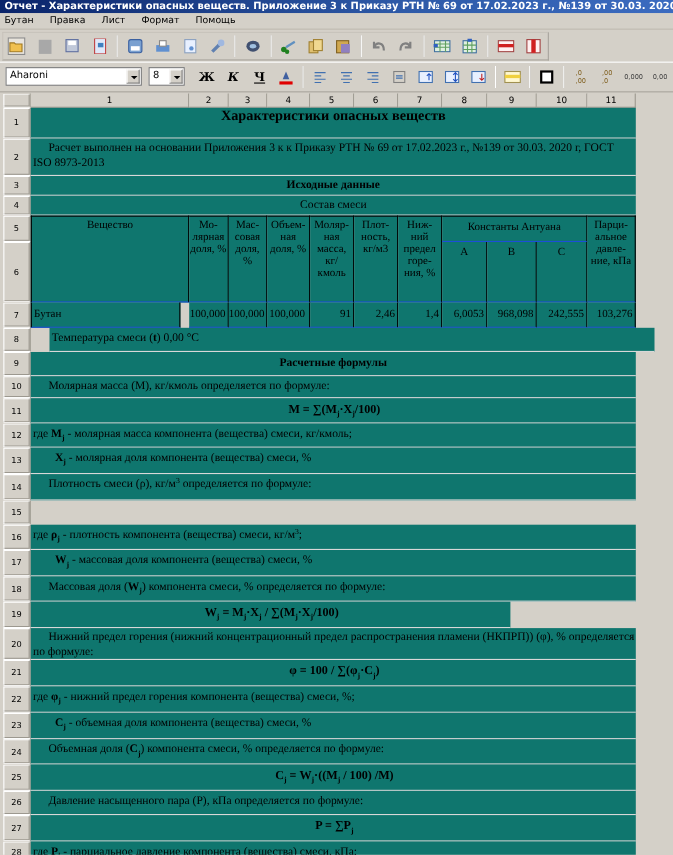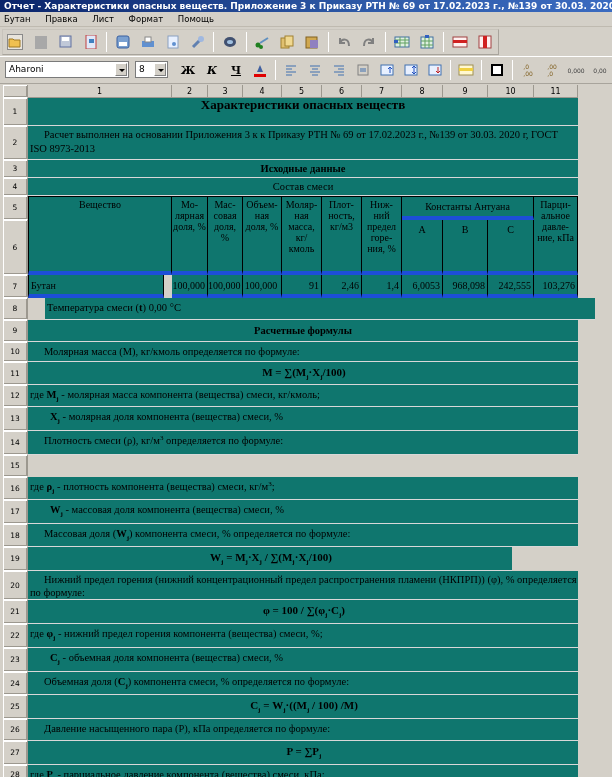--- a/index.html
+++ b/index.html
@@ -70,21 +70,21 @@
   }
   .rowhdr.corner { top: 0; height: 13px; }
   .cell {
     position: absolute; background: #0f766e; font-size: 10px; color: #000; line-height: 11px;
     border-bottom: 1px solid #d8d8d8; overflow: hidden;
   }
   .rightgray { position: absolute; left: 575px; top: 13px; width: 34px; height: 680px; background: #d4d0c8; }
 
   .center { text-align: center; }
   .bold { font-weight: bold; }
-  .tbl { border-right: 1px solid #000; border-bottom: 4px solid #1d4ed8; }
+  .tbl { border-right: 1px solid #000; border-bottom: 1px solid #1d4ed8; }
   .tbl-top { border-top: 1px solid #000; }
   .tbl-left { border-left: 1px solid #000; }
   .num { text-align: right; padding-right: 2px; }
   sub { font-size: 7px; font-weight: bold; vertical-align: -3px; line-height: 0; }
   sup { font-size: 7px; vertical-align: 4px; line-height: 0; }
 </style>
 </head>
 <body>
 
 <div class="titlebar">Отчет  - Характеристики опасных веществ. Приложение 3 к Приказу РТН № 69 от 17.02.2023 г., №139 от 30.03. 2020 г, ГОСТ ISO 8973-2013</div>
@@ -364,21 +364,21 @@
     <div class="cell " style="left: 25px; width: 550px; top: 213px; height: 22px; line-height: 20px; padding-left: 2px; font-size: 10.5px; margin-left: 17px;"><span>Температура смеси (</span><b>t</b><span>) 0,00 °C</span></div>
     <div class="cell center bold" style="left: 25px; width: 550px; top: 235px; height: 22px; line-height: 22px; font-size: 10.5px;">Расчетные формулы</div>
     <div class="cell " style="left: 25px; width: 550px; top: 257px; height: 20px; font-size: 10.5px; line-height: 20px; padding-left: 16px; white-space: nowrap;"><span>Молярная масса (M), кг/кмоль определяется по формуле:</span></div>
     <div class="cell center bold" style="left: 25px; width: 550px; top: 277px; height: 23px; font-size: 11px; line-height: 20px; padding-left: 2px; white-space: nowrap;"><span>M = ∑(<b>M</b><sub>j</sub>·<b>X</b><sub>j</sub>/100)</span></div>
     <div class="cell " style="left: 25px; width: 550px; top: 300px; height: 22px; font-size: 10.5px; line-height: 20px; padding-left: 2px; white-space: nowrap;"><span>где <b>M</b><sub>j</sub> - молярная масса компонента (вещества) смеси, кг/кмоль;</span></div>
     <div class="cell " style="left: 25px; width: 550px; top: 322px; height: 24px; font-size: 10.5px; line-height: 20px; padding-left: 22px; white-space: nowrap;"><span><b>X</b><sub>j</sub> - молярная доля компонента (вещества) смеси, %</span></div>
     <div class="cell " style="left: 25px; width: 550px; top: 346px; height: 24px; font-size: 10.5px; line-height: 20px; padding-left: 16px; white-space: nowrap;"><span>Плотность смеси (ρ), кг/м<sup>3</sup> определяется по формуле:</span></div>
     <div class="cell " style="left: 25px; width: 550px; top: 392px; height: 23px; font-size: 10.5px; line-height: 20px; padding-left: 2px; white-space: nowrap;"><span>где <b>ρ</b><sub>j</sub> - плотность компонента (вещества) смеси, кг/м<sup>3</sup>;</span></div>
     <div class="cell " style="left: 25px; width: 550px; top: 415px; height: 24px; font-size: 10.5px; line-height: 20px; padding-left: 22px; white-space: nowrap;"><span><b>W</b><sub>j</sub> - массовая доля компонента (вещества) смеси, %</span></div>
     <div class="cell " style="left: 25px; width: 550px; top: 439px; height: 23px; font-size: 10.5px; line-height: 20px; padding-left: 16px; white-space: nowrap;"><span>Массовая доля (<b>W</b><sub>j</sub>) компонента смеси, % определяется по формуле:</span></div>
-    <div class="cell center bold" style="left: 25px; width: 484px; top: 462px; height: 24px; font-size: 11px; line-height: 20px; padding-left: 2px; white-space: nowrap;"><span><b>W</b><sub>j</sub> = <b>M</b><sub>j</sub>·<b>X</b><sub>j</sub> / ∑(<b>M</b><sub>j</sub>·<b>X</b><sub>j</sub>/100)</span></div>
+    <div class="cell center bold" style="left: 25px; width: 436px; top: 462px; height: 24px; font-size: 11px; line-height: 20px; padding-left: 2px; white-space: nowrap;"><span><b>W</b><sub>j</sub> = <b>M</b><sub>j</sub>·<b>X</b><sub>j</sub> / ∑(<b>M</b><sub>j</sub>·<b>X</b><sub>j</sub>/100)</span></div>
     <div class="cell " style="left: 25px; width: 550px; top: 486px; height: 29px; font-size: 10.5px; line-height: 13px; padding-left: 2px; white-space: normal; text-indent: 14px; padding-top: 2px;"><span>Нижний предел горения (нижний концентрационный предел распространения пламени (НКПРП)) (φ), % определяется по формуле:</span></div>
     <div class="cell center bold" style="left: 25px; width: 550px; top: 515px; height: 24px; font-size: 11px; line-height: 20px; padding-left: 2px; white-space: nowrap;"><span>φ = 100 / ∑(<b>φ</b><sub>j</sub>·<b>C</b><sub>j</sub>)</span></div>
     <div class="cell " style="left: 25px; width: 550px; top: 539px; height: 24px; font-size: 10.5px; line-height: 20px; padding-left: 2px; white-space: nowrap;"><span>где <b>φ</b><sub>j</sub> - нижний предел горения компонента (вещества) смеси, %;</span></div>
     <div class="cell " style="left: 25px; width: 550px; top: 563px; height: 24px; font-size: 10.5px; line-height: 20px; padding-left: 22px; white-space: nowrap;"><span><b>C</b><sub>j</sub> - объемная доля компонента (вещества) смеси, %</span></div>
     <div class="cell " style="left: 25px; width: 550px; top: 587px; height: 23px; font-size: 10.5px; line-height: 20px; padding-left: 16px; white-space: nowrap;"><span>Объемная доля (<b>C</b><sub>j</sub>) компонента смеси, % определяется по формуле:</span></div>
     <div class="cell center bold" style="left: 25px; width: 550px; top: 610px; height: 24px; font-size: 11px; line-height: 20px; padding-left: 2px; white-space: nowrap;"><span><b>C</b><sub>j</sub> = <b>W</b><sub>j</sub>·((<b>M</b><sub>j</sub> / 100) /M)</span></div>
     <div class="cell " style="left: 25px; width: 550px; top: 634px; height: 22px; font-size: 10.5px; line-height: 20px; padding-left: 16px; white-space: nowrap;"><span>Давление насыщенного пара (P), кПа определяется по формуле:</span></div>
     <div class="cell center bold" style="left: 25px; width: 550px; top: 656px; height: 24px; font-size: 11px; line-height: 20px; padding-left: 2px; white-space: nowrap;"><span>P = ∑<b>P</b><sub>j</sub></span></div>
     <div class="cell " style="left: 25px; width: 550px; top: 680px; height: 20px; font-size: 10.5px; line-height: 20px; padding-left: 2px; white-space: nowrap;"><span>где <b>P</b><sub>i</sub> - парциальное давление компонента (вещества) смеси, кПа;</span></div>
   </div>

